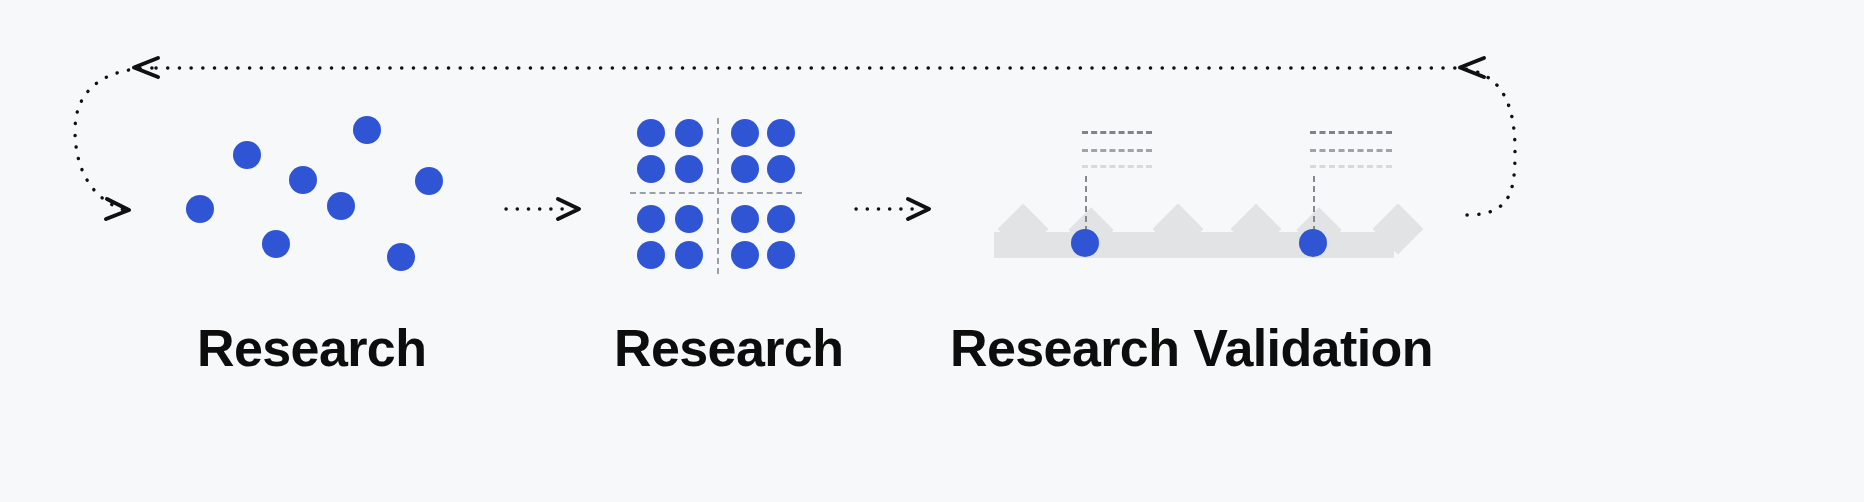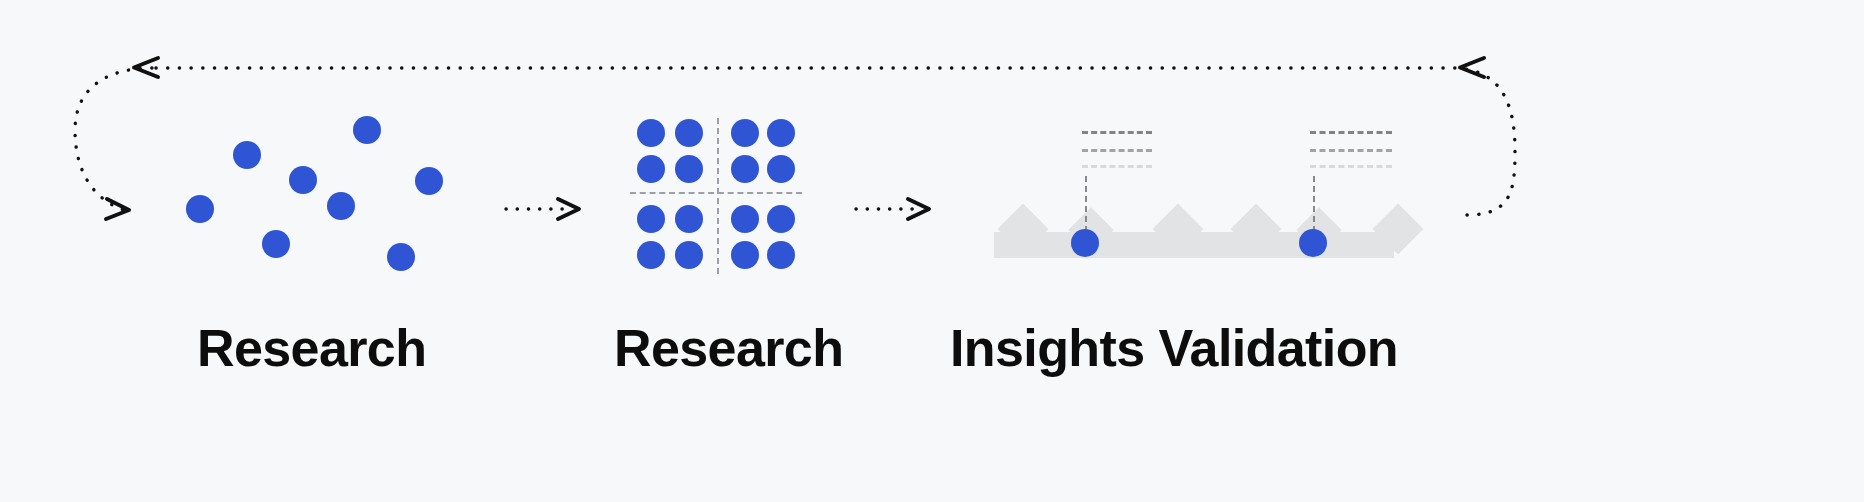--- a/index.html
+++ b/index.html
@@ -167,16 +167,16 @@
       </div>
 
       <div class="stem" style="left:1301px;top:176px;height:66px;"></div>
       <div class="dot" style="left:1287px;top:229px;width:28px;height:28px;"></div>
       <div>
         <div class="ann-line" style="left:1298px;top:131px;width:82px;opacity:.85;"></div>
         <div class="ann-line" style="left:1298px;top:149px;width:82px;opacity:.62;"></div>
         <div class="ann-line" style="left:1298px;top:165px;width:82px;opacity:.22;"></div>
       </div>
     </div>
-    <div class="label" id="label-concept">Insights Validation</div>
+    <div class="label" id="label-concept">Research Validation</div>
   </div>
 
 </div>
 
 </body></html>

